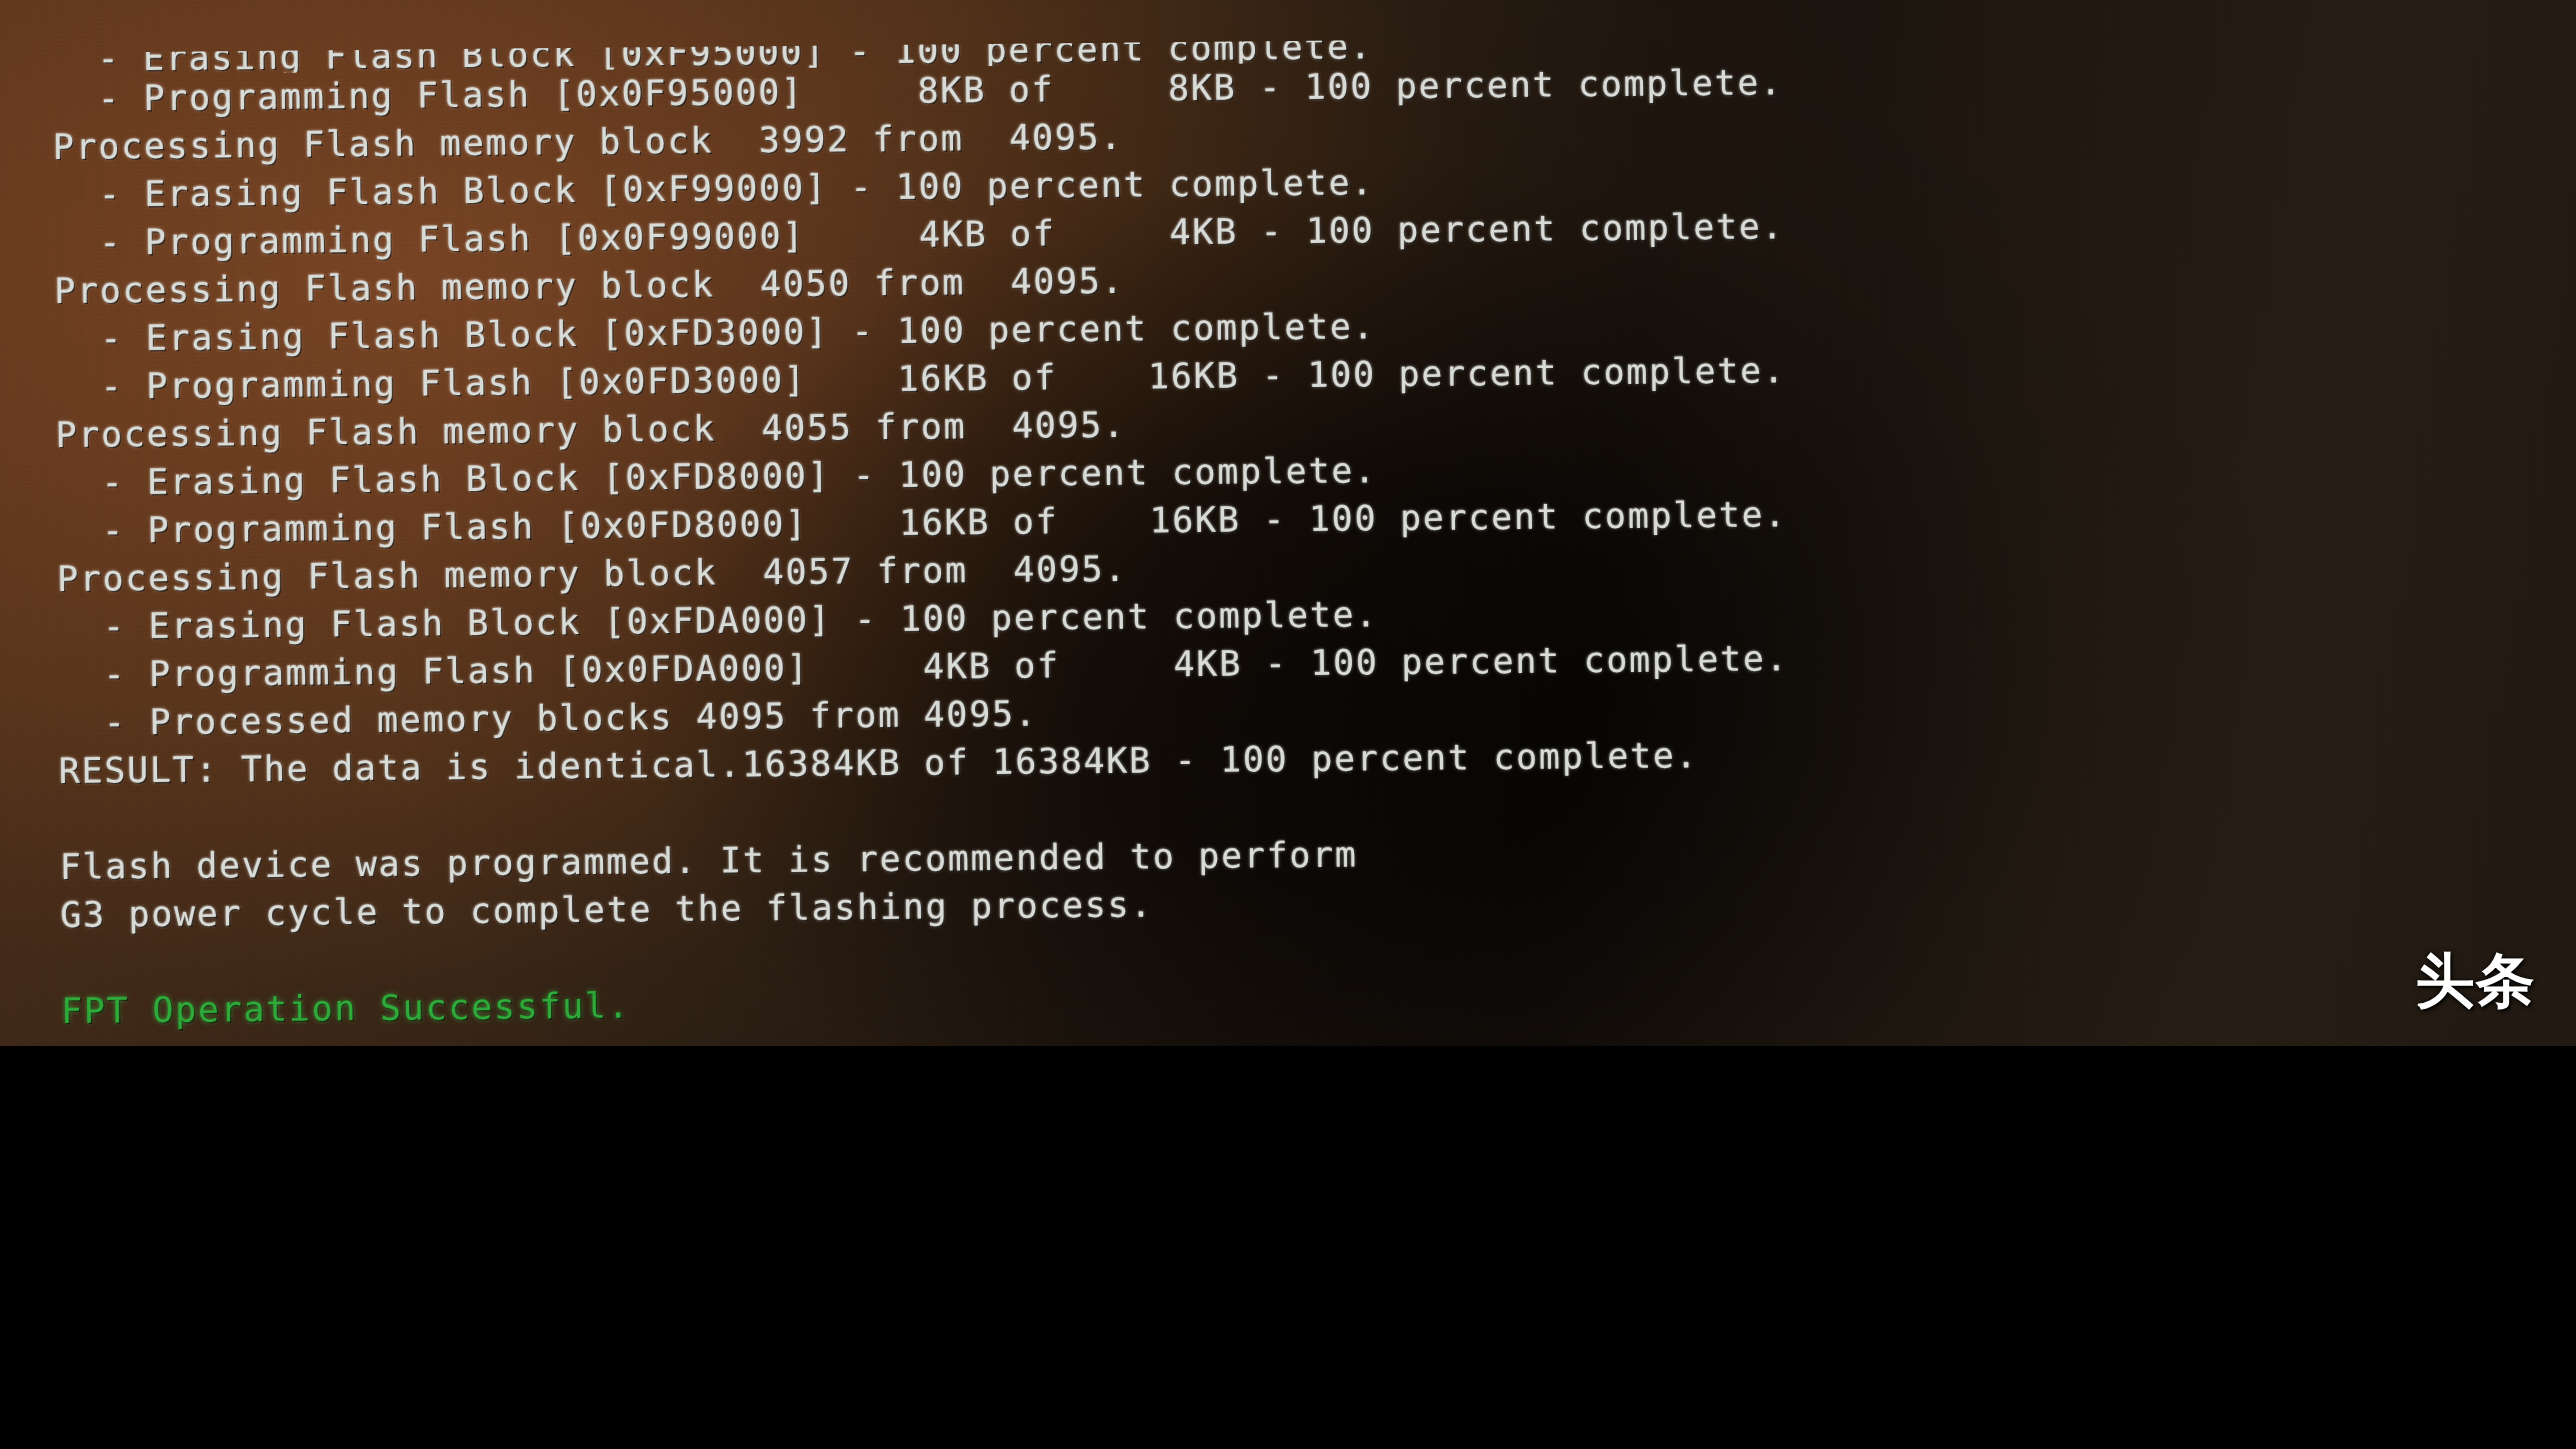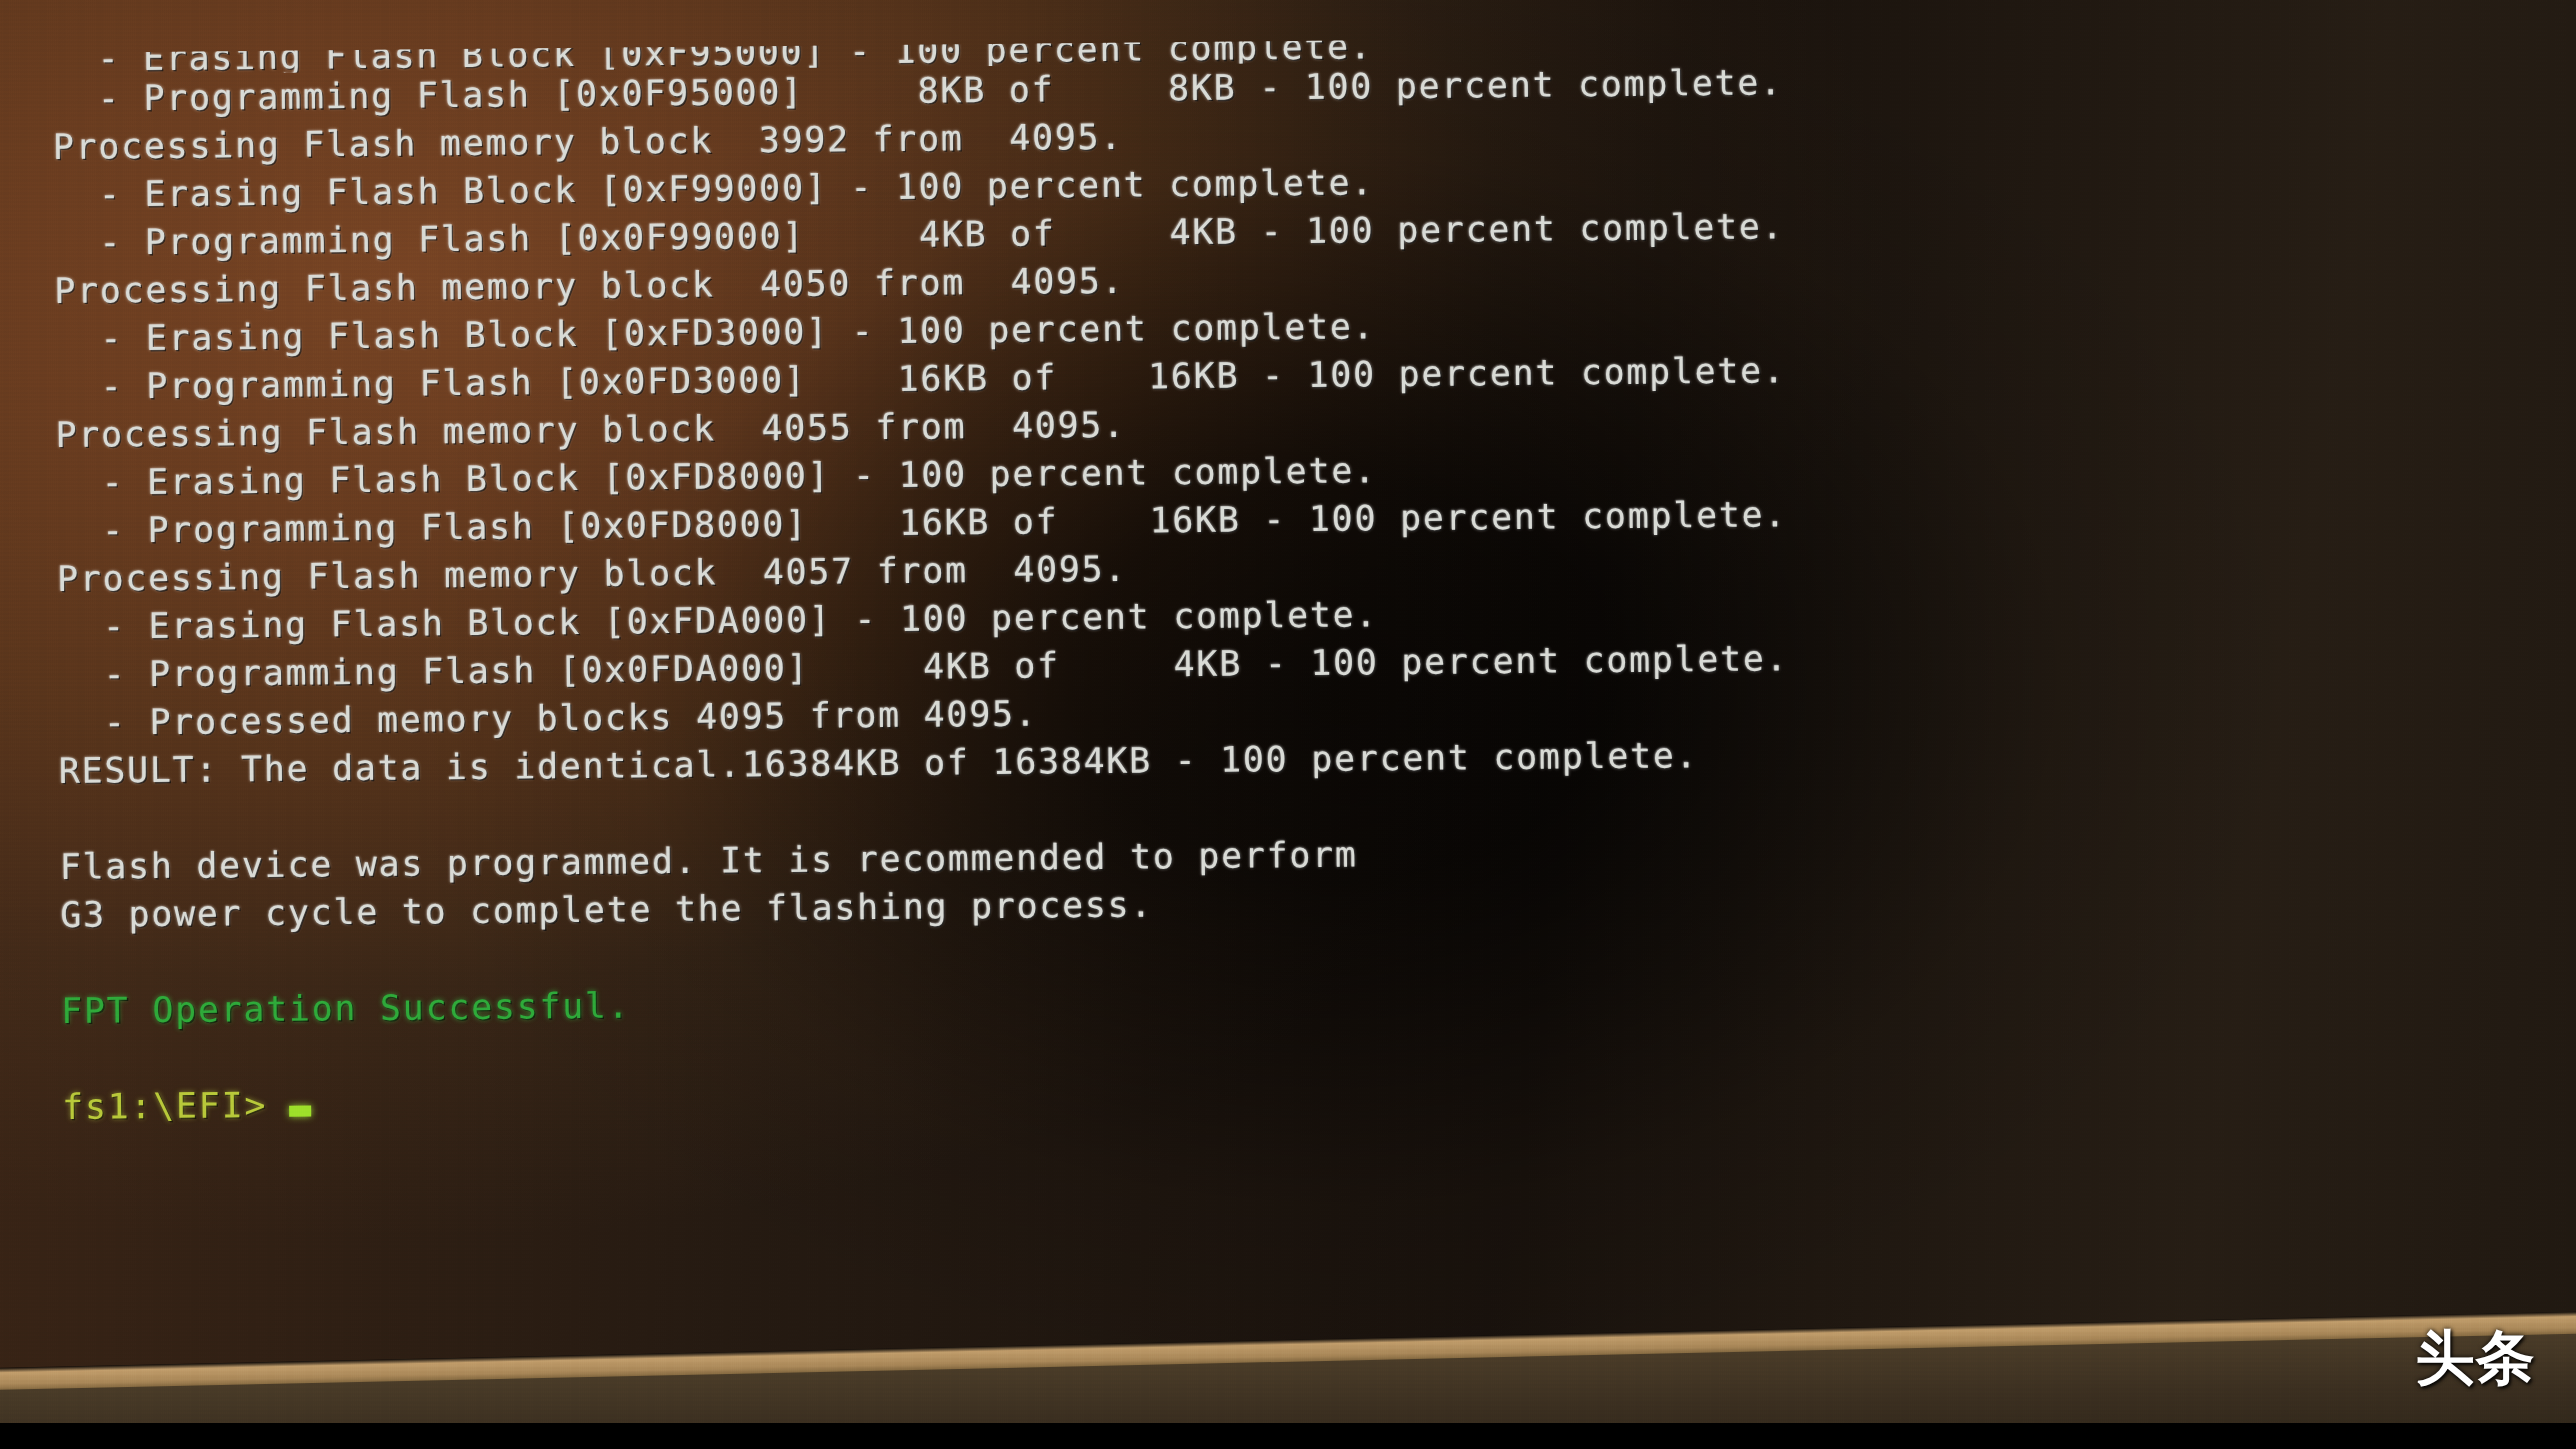--- a/index.html
+++ b/index.html
@@ -4,21 +4,21 @@
 <title>FPT Flash Programming Console Photo</title>
 <style>
   html, body {
     margin: 0;
     padding: 0;
     background: #000;
   }
   #stage {
     position: relative;
     width: 2576px;
-    height: 1423px;
+    height: 1046px;
     overflow: hidden;
     background: #120c09;
     font-family: "DejaVu Sans Mono", "Liberation Mono", monospace;
   }
 
   
   #screen-surface {
     position: absolute;
     left: -39px;
     top: -58px;

